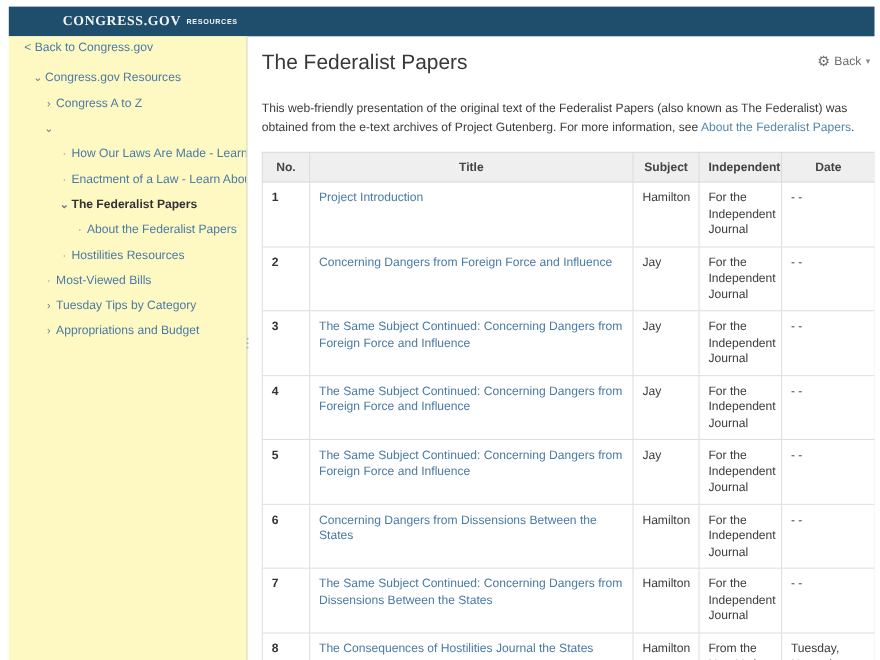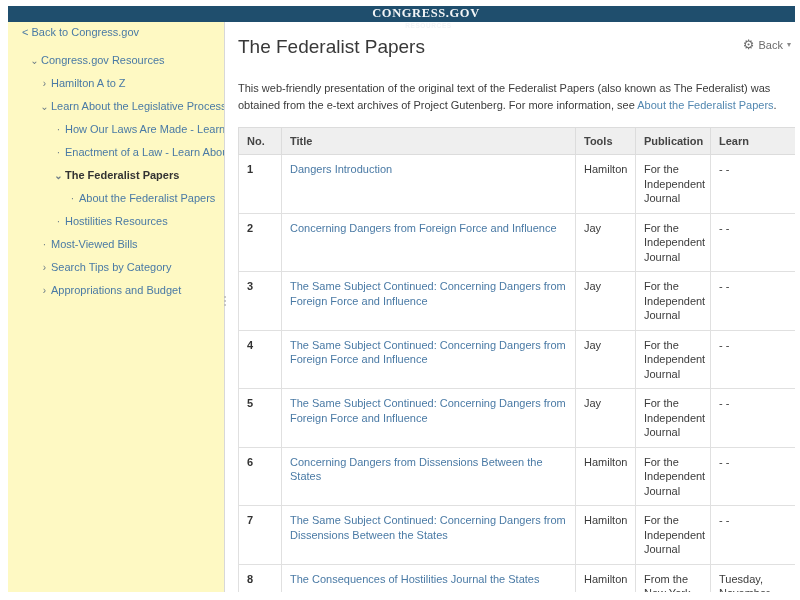--- a/index.html
+++ b/index.html
@@ -2,22 +2,22 @@
 <html><head>
 <meta charset="utf-8">
 <style>
   * { margin:0; padding:0; box-sizing:border-box; }
   html,body { width:800px; height:600px; overflow:hidden; background:#fff;
               font-family:"Liberation Sans", sans-serif; }
   .page { position:absolute; left:8px; top:6px; right:5px; bottom:0;
           background:#fff; }
 
   
-  .topbar { height:16px; background:#1f4e6d; display:flex; align-items:center;
-            padding-left:49px;flex-direction:column; }
+  .topbar { height:27px; background:#1f4e6d; display:flex; align-items:center;
+            padding-left:49px; }
   .logo-main { color:#f2f4f6; font-family:"Liberation Serif", serif;
                font-size:12.5px; letter-spacing:0.6px; font-weight:bold; }
   .logo-sub { color:#f2f4f6; font-size:6.5px; font-weight:bold;
               letter-spacing:0.6px; margin-left:5px; margin-top:1px; }
 
   .body-row { display:flex; height:570px; position:relative; }
 
   
   .sidebar { width:217px; background:#fef9c3; border-right:1px solid #d8d8d8;
              overflow:hidden; flex:none; }
@@ -53,21 +53,21 @@
            width:557px; }
   .intro a { color:#5287b0; text-decoration:none; cursor:pointer; }
 
   table.fed { border-collapse:collapse; table-layout:fixed; width:557px;
               margin-top:13px; font-size:11px; }
   table.fed col.c-no { width:43px; }
   table.fed col.c-title { width:294px; }
   table.fed col.c-author { width:60px; }
   table.fed col.c-pub { width:75px; }
   table.fed col.c-date { width:85px; }
-  table.fed th { background:#efefef; border:1px solid #dcdcdc; text-align:left;
+  table.fed th { background:#efefef; border:1px solid #dcdcdc; text-align:center;
                  color:#444; font-size:11px; padding:7px 8px; font-weight:bold; }
   table.fed td { border:1px solid #e0e0e0; vertical-align:top; padding:7px 8px;
                  color:#3b3b3b; line-height:1.32; height:54px; }
   table.fed td.no-cell { font-weight:bold; color:#333; }
   table.fed td a { color:#4a7aa5; text-decoration:none; cursor:pointer; }
 </style>
 </head>
 <body>
 
 <div class="page">
@@ -81,25 +81,24 @@
 
     <div class="sidebar">
       <a class="back-link">&lt; Back to Congress.gov</a>
       <div id="nav-list">
           <div class="nav-item lvl1">
             <span class="marker">⌄</span>
             <span>Congress.gov Resources</span>
           </div>
           <div class="nav-item lvl2">
             <span class="marker">›</span>
-            <span>Hamilton A to Z</span>
+            <span>Congress A to Z</span>
           </div>
           <div class="nav-item lvl2">
             <span class="marker">⌄</span>
-            <span>Learn About the Legislative Process</span>
           </div>
           <div class="nav-item lvl3">
             <span class="marker">·</span>
             <span>How Our Laws Are Made - Learn About the</span>
           </div>
           <div class="nav-item lvl3">
             <span class="marker">·</span>
             <span>Enactment of a Law - Learn About the Leg</span>
           </div>
           <div class="nav-item lvl3 active">
@@ -113,21 +112,21 @@
           <div class="nav-item lvl3">
             <span class="marker">·</span>
             <span>Hostilities Resources</span>
           </div>
           <div class="nav-item lvl2">
             <span class="marker">·</span>
             <span>Most-Viewed Bills</span>
           </div>
           <div class="nav-item lvl2">
             <span class="marker">›</span>
-            <span>Search Tips by Category</span>
+            <span>Tuesday Tips by Category</span>
           </div>
           <div class="nav-item lvl2">
             <span class="marker">›</span>
             <span>Appropriations and Budget</span>
           </div>
         </div>
     </div>
 
     <div class="divider-grip">
       <i></i>
@@ -151,29 +150,29 @@
           <col class="c-no">
             <col class="c-title">
             <col class="c-author">
           <col class="c-pub">
             <col class="c-date">
         </colgroup>
         <thead>
             <tr id="table-head-row">
               <th>No.</th>
               <th>Title</th>
-              <th>Tools</th>
-              <th>Publication</th>
-              <th>Learn</th>
+              <th>Subject</th>
+              <th>Independent</th>
+              <th>Date</th>
             </tr>
           </thead>
         <tbody id="table-body">
             <tr>
               <td class="no-cell">1</td>
-              <td><a>Dangers Introduction</a></td>
+              <td><a>Project Introduction</a></td>
               <td>Hamilton</td>
               <td>For the Independent Journal</td>
               <td>- -</td>
             </tr>
             <tr>
               <td class="no-cell">2</td>
               <td><a>Concerning Dangers from Foreign Force and Influence</a></td>
               <td>Jay</td>
               <td>For the Independent Journal</td>
               <td>- -</td>

